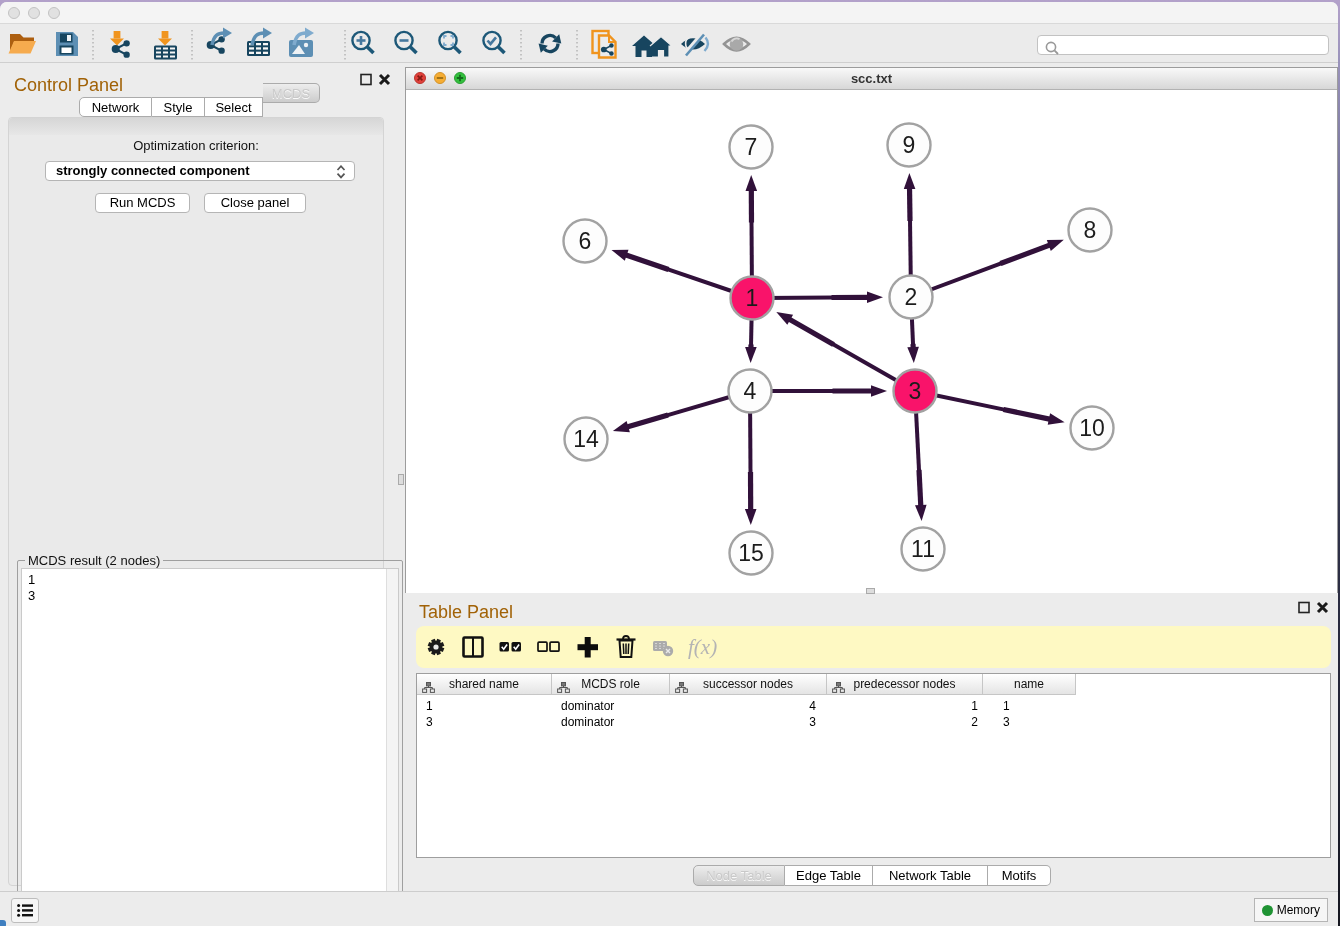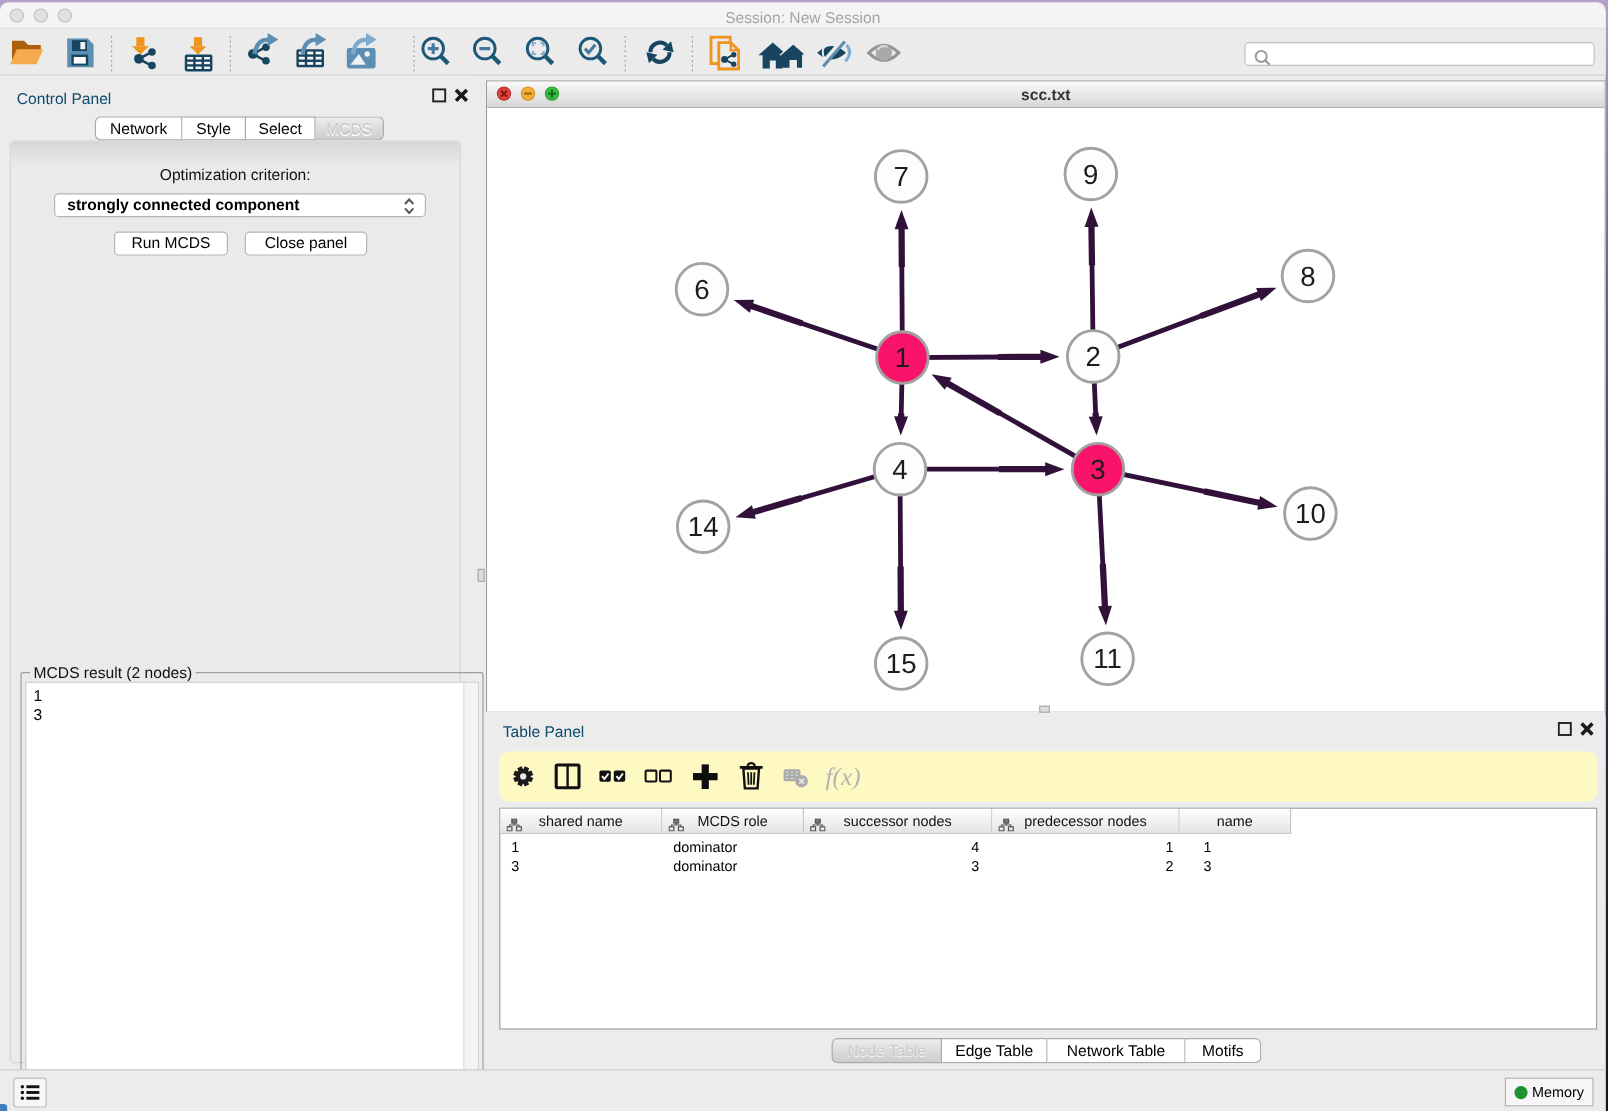--- a/index.html
+++ b/index.html
@@ -11,21 +11,21 @@
   background:#f4f4f4; border-radius:7px 7px 0 0; border-bottom:1px solid #d9d9d9; }
 .tdot { position:absolute; top:5px; width:12px; height:12px; border-radius:50%;
   background:#e1e1e1; border:1px solid #c3c3c3; }
 #titletext { position:absolute; top:5px; left:0; width:100%; text-align:center;
   font-size:13px; color:#a4a4a4; }
 #toolbar { position:absolute; left:0; top:22px; width:1338px; height:39px;
   background:#ebebeb; border-bottom:1px solid #cfcfcf; }
 #searchbox { position:absolute; left:1037px; top:11px; width:292px; height:20px;
   background:#fff; border:1px solid #c2c2c2; border-radius:4px; }
 #ctrlpanel { position:absolute; left:0; top:61px; width:392px; height:828px; background:#ececec; }
-.paneltitle { font-size:13px; color:#0c4a6e; }
+.paneltitle { font-size:18px; color:#a16207; }
 .tab { position:absolute; top:0; height:20px; background:#fff; border:1px solid #ababab;
   border-left:none; font-size:13px; text-align:center; color:#000; line-height:19px; }
 .seltab { background:linear-gradient(#ededed,#cccccc); color:#c9c9c9; text-shadow:0 1px 0 #fafafa; }
 #tabcontent { position:absolute; left:8px; top:54px; width:376px; height:769px;
   background:#eaeaea; border:1px solid #d4d4d4; border-radius:4px; }
 #tabshade { position:absolute; left:0; top:0; width:100%; height:17px;
   background:linear-gradient(#d6d6d6,#e7e7e7); border-radius:4px 4px 0 0; }
 .btn { position:absolute; height:20px; background:#fff; border:1px solid #b5b5b5;
   border-radius:4px; font-size:13px; text-align:center; line-height:18px; color:#000; }
 #dropdown { position:absolute; left:36px; top:43px; width:310px; height:20px; background:#fff;
@@ -57,21 +57,20 @@
   border-left:none; font-size:13px; text-align:center; color:#000; line-height:20px; }
 .tab.seltab, .btab.seltab { background:linear-gradient(#ededed,#cccccc); color:#c9c9c9; text-shadow:0 1px 0 #fafafa; }
 #statusbar { position:absolute; left:0; top:889px; width:1338px; height:35px;
   background:#ececec; border-top:1px solid #cdcdcd; }
 </style></head><body>
 <div id="appwin">
   <div id="titlebar">
     <div class="tdot" style="left:8px"></div>
     <div class="tdot" style="left:28px"></div>
     <div class="tdot" style="left:48px"></div>
-    <div id="titletext">Session: New Session</div>
   </div>
   <div id="toolbar">
     <svg style="position:absolute;left:0;top:0" width="780" height="40" viewBox="0 0 780 40">
         <path d="M10 28 V10 h10 l3.5 3.5 H34 V18 H14 Z" fill="#ad5f10"></path>
         <path d="M8.5 29.5 L14 17 h22 l-5.5 12.5 Z" fill="#f6ab4e"></path>
         <path d="M56 8 h17 l5 5 v19 h-22 z" fill="#5d8fb4"></path>
         <rect x="60" y="9.5" width="12.5" height="9" fill="#17455f"></rect>
         <rect x="67" y="11" width="4" height="6" fill="#eef2f5"></rect>
         <rect x="59.5" y="21.5" width="14" height="9" fill="#17455f"></rect>
         <rect x="61.5" y="23.5" width="10" height="5.5" fill="#ffffff"></rect>
@@ -169,21 +168,21 @@
 
   <div id="ctrlpanel">
     <div class="paneltitle abs" style="left:14px; top:12px;">Control Panel</div>
     <svg class="abs" style="left:360px; top:10px" width="32" height="14" viewBox="0 0 32 14">
       <rect x="1" y="1.5" width="10" height="10" fill="none" stroke="#222" stroke-width="1.6"></rect>
       <path d="M20 2 L29 11 M29 2 L20 11" stroke="#1a1a1a" stroke-width="3"></path>
     </svg>
     <div class="tab" style="left:79px; width:73px; border-left:1px solid #ababab; border-radius:5px 0 0 5px; top:34px;">Network</div>
     <div class="tab" style="left:152px; width:53px; top:34px;">Style</div>
     <div class="tab" style="left:205px; width:58px; top:34px;">Select</div>
-    <div class="tab seltab" style="left:263px; width:57px; border-radius:0 5px 5px 0; top:34px;">MCDS</div>
+    <div class="tab seltab" style="left:263px; width:57px; border-radius:0 5px 5px 0; top:20px;">MCDS</div>
     <div id="tabcontent">
       <div id="tabshade"></div>
       <div class="abs" style="left:0; top:20px; width:100%; text-align:center; font-size:13px; color:#111;">Optimization criterion:</div>
       <div id="dropdown">strongly connected component
         <svg width="10" height="14" viewBox="0 0 10 14" style="position:absolute; right:8px; top:2.5px">
           <path d="M1.5 5 L5 1.2 L8.5 5" fill="none" stroke="#555" stroke-width="1.7"></path>
           <path d="M1.5 8.6 L5 12.4 L8.5 8.6" fill="none" stroke="#555" stroke-width="1.7"></path>
         </svg>
       </div>
       <div class="btn" style="left:86px; top:75px; width:95px;">Run MCDS</div>

